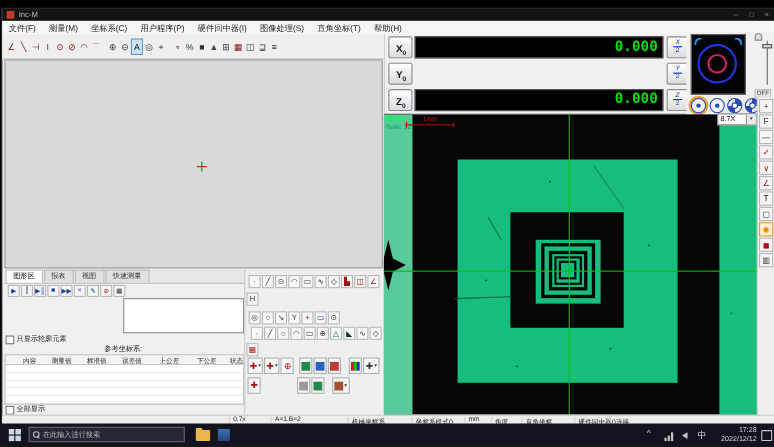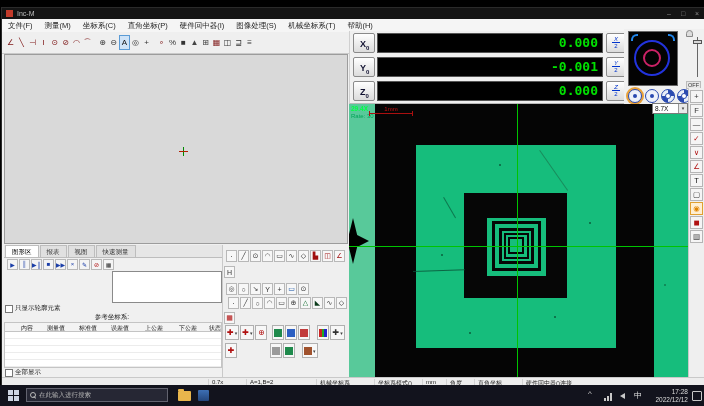--- a/index.html
+++ b/index.html
@@ -164,24 +164,24 @@
         <span>–</span>
         <span>□</span>
         <span>×</span>
       </div>
     </div>
 
     <div id="menubar">
         <div class="menu-item">文件(F)</div>
         <div class="menu-item">测量(M)</div>
         <div class="menu-item">坐标系(C)</div>
-        <div class="menu-item">直角坐标(P)</div>
+        <div class="menu-item">用户程序(P)</div>
         <div class="menu-item">硬件回中器(I)</div>
         <div class="menu-item">图像处理(S)</div>
-        <div class="menu-item">机械坐标系(T)</div>
+        <div class="menu-item">直角坐标(T)</div>
         <div class="menu-item">帮助(H)</div>
       </div>
 
     <div id="main-toolbar">
         <div class="icon-btn">
           <span>∠</span>
         </div>
         <div class="icon-btn">
           <span>╲</span>
         </div>
@@ -464,21 +464,20 @@
       <div class="dro-row" style="top:2px;">
         <button class="dro-label"><span>X</span><sub>0</sub></button>
         <div class="dro-display">0.000</div>
         <button class="dro-half">
             <span class="fr-top">X</span>
             <span class="fr-bot">2</span>
           </button>
       </div>
       <div class="dro-row" style="top:26px;">
         <button class="dro-label"><span>Y</span><sub>0</sub></button>
-        <div class="dro-display">-0.001</div>
         <button class="dro-half">
             <span class="fr-top">Y</span>
             <span class="fr-bot">2</span>
           </button>
       </div>
       <div class="dro-row" style="top:50px;">
         <button class="dro-label"><span>Z</span><sub>0</sub></button>
         <div class="dro-display">0.000</div>
         <button class="dro-half">
             <span class="fr-top">Z</span>

